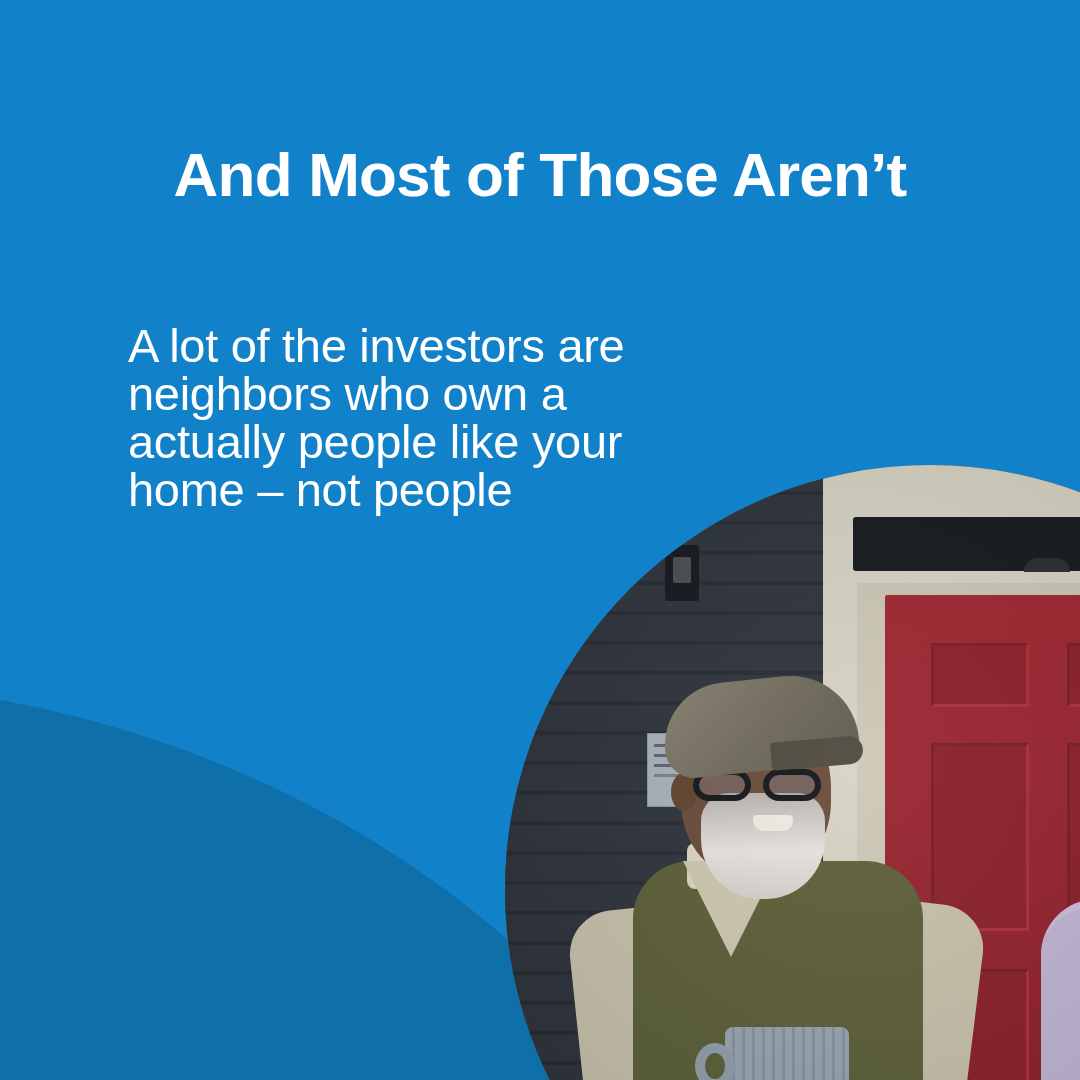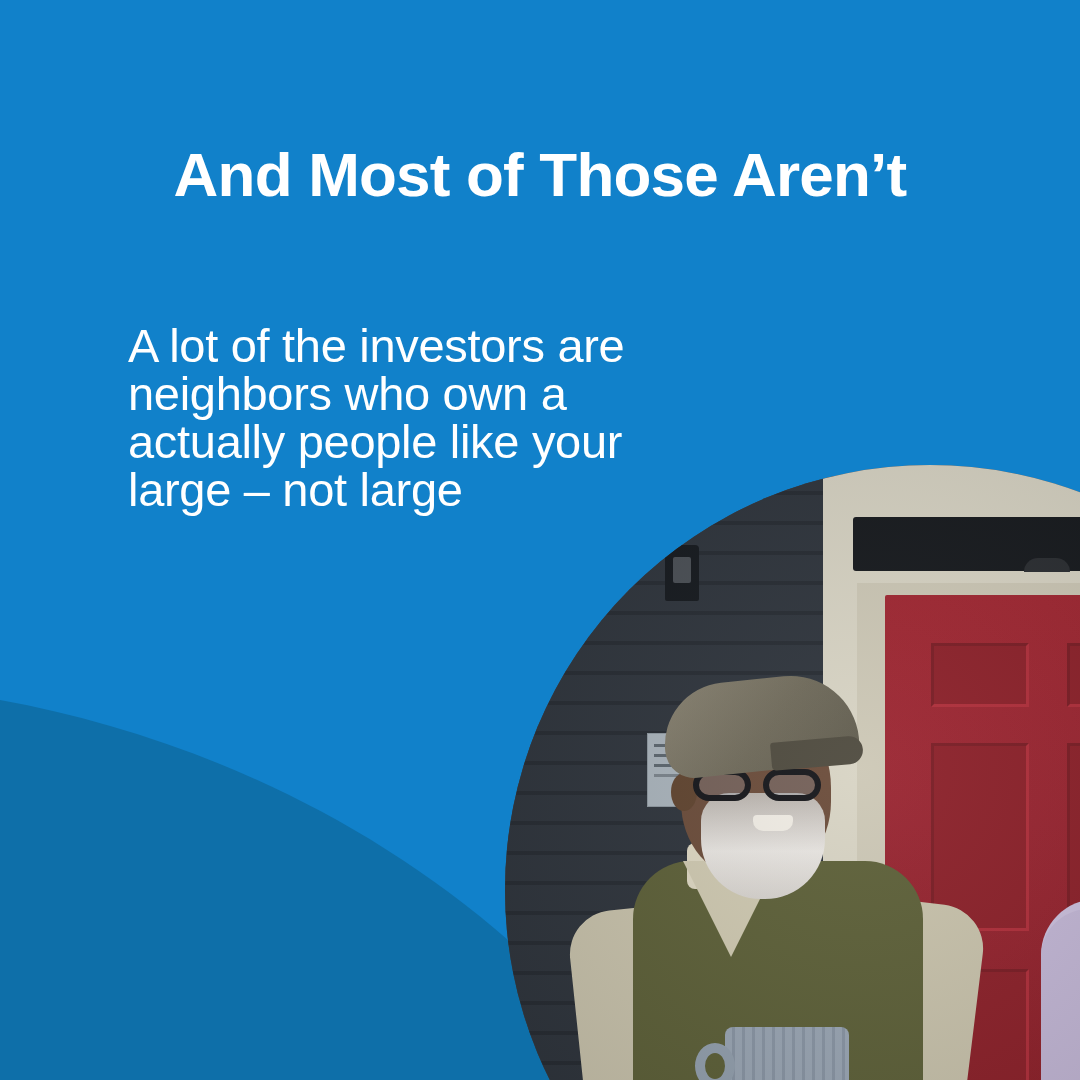--- a/index.html
+++ b/index.html
@@ -330,21 +330,21 @@
   </svg>
 
   <h1 id="headline">
     <span class="hl-line">And Most of Those Aren’t</span>
   </h1>
 
   <div id="body-copy">
     <span class="bc-line">A lot of the investors are</span>
     <span class="bc-line">neighbors who own a</span>
     <span class="bc-line">actually people like your</span>
-    <span class="bc-line">large – not large</span>
+    <span class="bc-line">home – not people</span>
   </div>
 
   <div id="photo-circle" aria-label="Smiling older couple sitting on the front porch steps of a home holding mugs">
     <div id="photo-scene">
 
       <div class="siding"></div>
 
       <div class="porch-light"></div>
       <div class="wall-sign"></div>
 

